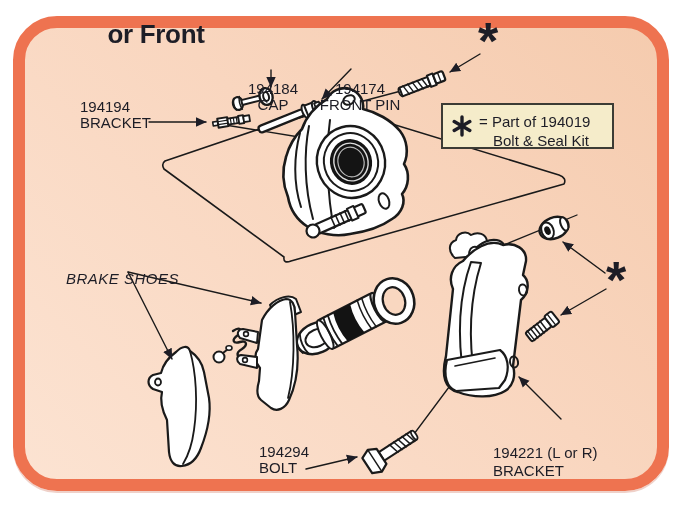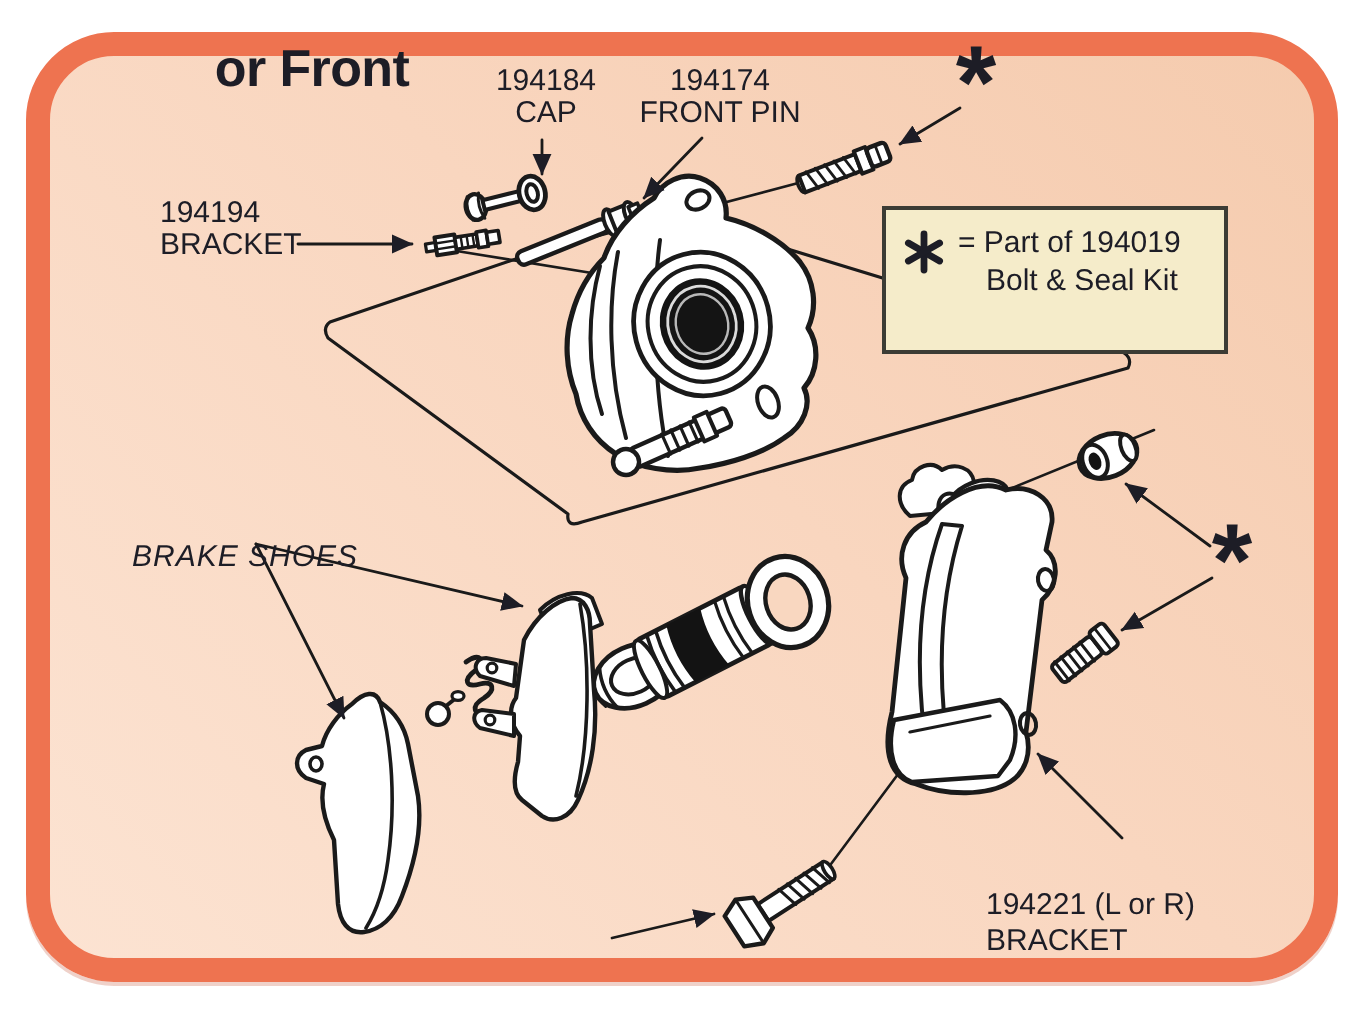--- a/index.html
+++ b/index.html
@@ -4,24 +4,24 @@
 <style>
   html,body{margin:0;padding:0;background:#ffffff;}
   .stage{position:relative;width:680px;height:510px;background:#ffffff;overflow:hidden;
          font-family:"Liberation Sans", sans-serif;color:#1d1d26;}
   .frame{position:absolute;left:13px;top:16px;width:656px;height:475px;box-sizing:border-box;
          border:12px solid #ee7350;border-radius:44px;
          background:linear-gradient(225deg,#f5cbae 0%,#f9d6bf 45%,#fce3d2 100%);
          box-shadow:0 2px 0 rgba(190,70,40,.25);}
   svg.art{position:absolute;left:0;top:0;}
   .lbl{position:absolute;font-size:15px;line-height:16px;white-space:nowrap;color:#1d1d26;}
-  .ctr{text-align:center;}
+  .ctr{text-align:center;margin-top:48px;}
   .title{position:absolute;left:58px;top:21px;width:196px;text-align:center;
          font-size:26px;line-height:26px;font-weight:bold;color:#1d1d26;letter-spacing:-.3px;}
-  .notebox{position:absolute;left:441px;top:103px;width:173px;height:74px;box-sizing:border-box;
+  .notebox{position:absolute;left:441px;top:103px;width:173px;height:46px;box-sizing:border-box;
            background:#f5ecca;border:2px solid #3c3c35;display:flex;align-items:flex-start;
            padding:7px 6px 4px 9px;}
   .note-ast{flex:0 0 auto;margin-right:7px;position:relative;top:3px;}
   .note-text{font-size:15px;line-height:19px;color:#1d1d26;}
   .note-line2{padding-left:14px;}
   .bracket-lbl{line-height:17.5px;}
 </style>
 </head>
 <body>
 
@@ -229,20 +229,24 @@
     <div>FRONT PIN</div>
   </div>
 
   <div class="lbl" style="left:80px;top:99px;">
     <div>194194</div>
     <div>BRACKET</div>
   </div>
 
   <div class="lbl" style="left:66px;top:271px;letter-spacing:.5px;font-style:italic;">BRAKE SHOES</div>
 
+  <div class="lbl" style="left:259px;top:444px;">
+    <div>194294</div>
+    <div>BOLT</div>
+  </div>
 
   <div class="lbl bracket-lbl" style="left:493px;top:412px;margin-top:32px;">
     <div>194221 (L or R)</div>
     <div>BRACKET</div>
   </div>
 
   <div class="notebox">
     <span class="note-ast">
       <svg width="20" height="22" viewBox="0 0 20 22">
         <g stroke="#1d1d26" stroke-width="3.4" stroke-linecap="round">

